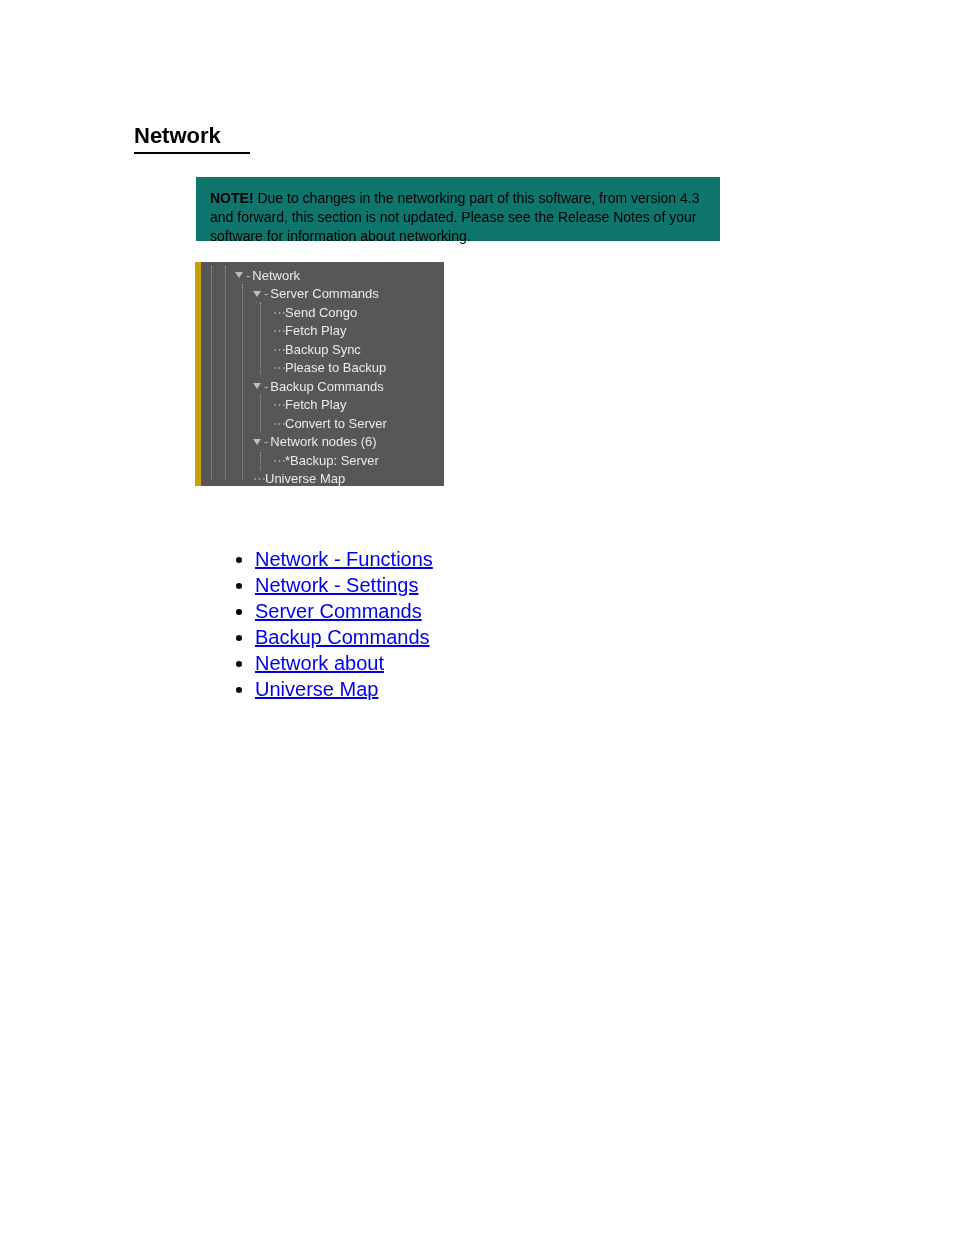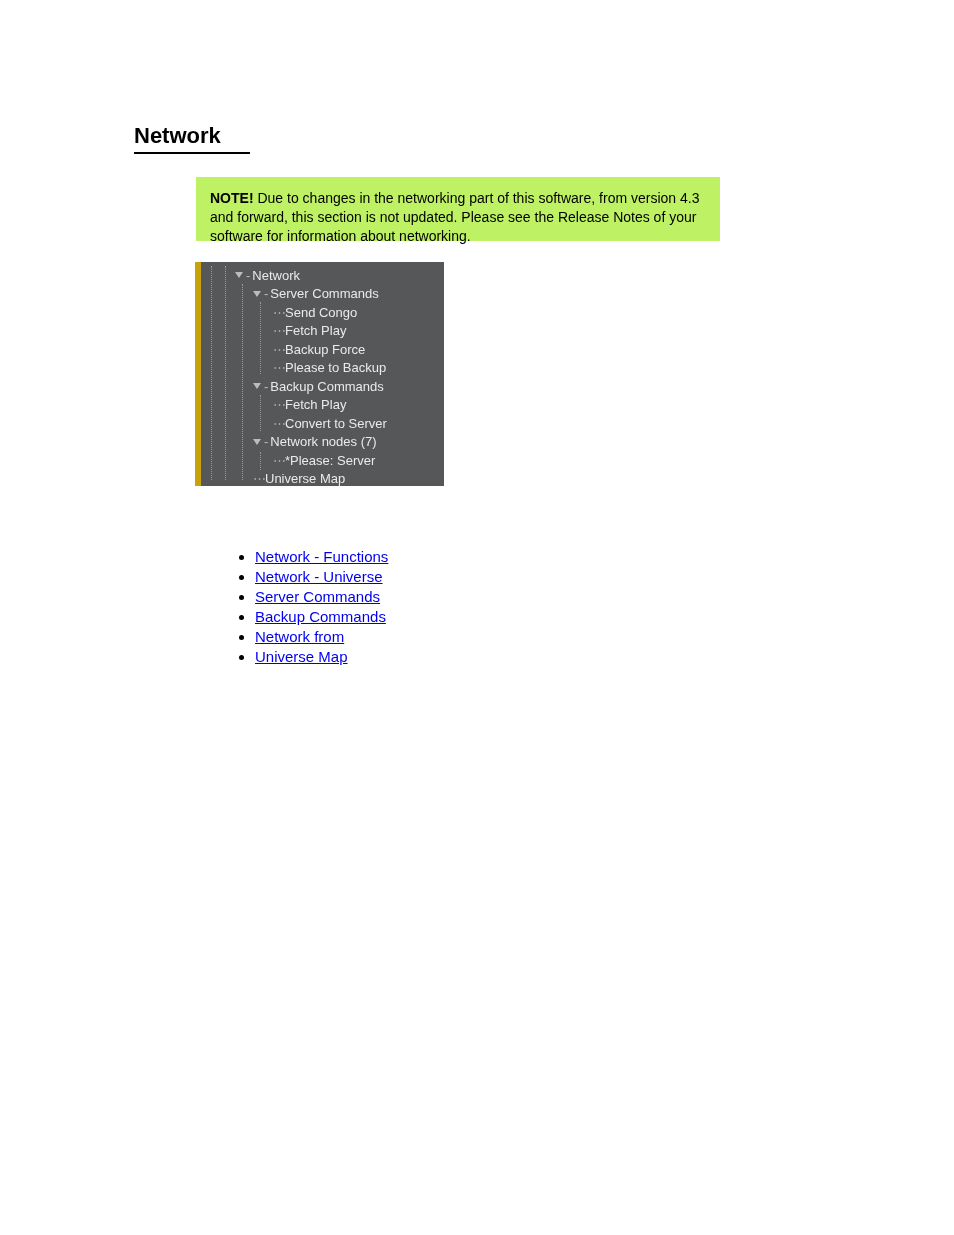--- a/index.html
+++ b/index.html
@@ -28,21 +28,21 @@
     height: 2px;
     background: #000;
   }
 
   .notebox {
     position: absolute;
     left: 196px;
     top: 177px;
     width: 524px;
     height: 64px;
-    background: #bef264;
+    background: #0f766e;
     padding: 12px 14px;
     font-size: 14px;
     line-height: 1.35;
   }
 
   
   .tree {
     position: absolute;
     left: 195px;
     top: 262px;
@@ -73,21 +73,21 @@
   }
   .tree .row { height: 18.5px; display: flex; align-items: center; }
 
   
   .links {
     position: absolute;
     left: 227px;
     top: 548px;
   }
   .links ul { list-style: disc; padding-left: 28px; }
-  .links li { margin-bottom: 3px; font-size: 15px; }
+  .links li { margin-bottom: 3px; font-size: 20px; }
   .links a { color: #0000ee; text-decoration: underline; }
 </style>
 </head>
 <body>
 
 <div class="heading">Network</div>
 <div class="heading-underline"></div>
 
 <div class="notebox">
   <span style="font-weight:bold">NOTE!</span>
@@ -116,21 +116,21 @@
   <div class="row" style="padding-left:72px;">
     <span class="lead-dot">⋯</span>
     <span>Send Congo</span>
   </div>
   <div class="row" style="padding-left:72px;">
     <span class="lead-dot">⋯</span>
     <span>Fetch Play</span>
   </div>
   <div class="row" style="padding-left:72px;">
     <span class="lead-dot">⋯</span>
-    <span>Backup Force</span>
+    <span>Backup Sync</span>
   </div>
   <div class="row" style="padding-left:72px;">
     <span class="lead-dot">⋯</span>
     <span>Please to Backup</span>
   </div>
 
   <div class="row" style="padding-left:52px;">
     <span class="chev"></span>
     <span class="dash">-</span>
     <span>Backup Commands</span>
@@ -141,36 +141,36 @@
     <span>Fetch Play</span>
   </div>
   <div class="row" style="padding-left:72px;">
     <span class="lead-dot">⋯</span>
     <span>Convert to Server</span>
   </div>
 
   <div class="row" style="padding-left:52px;">
     <span class="chev"></span>
     <span class="dash">-</span>
-    <span>Network nodes (7)</span>
+    <span>Network nodes (6)</span>
   </div>
   <div class="vline" style="left:59px; top:190px; height:18px;"></div>
   <div class="row" style="padding-left:72px;">
     <span class="lead-dot">⋯</span>
-    <span>*Please: Server</span>
+    <span>*Backup: Server</span>
   </div>
 
   <div class="row" style="padding-left:52px;">
     <span class="lead-dot">⋯</span>
     <span>Universe Map</span>
   </div>
 </div>
 
 <div class="links">
   <ul>
     <li><a href="#">Network - Functions</a></li>
-    <li><a href="#">Network - Universe</a></li>
+    <li><a href="#">Network - Settings</a></li>
     <li><a href="#">Server Commands</a></li>
     <li><a href="#">Backup Commands</a></li>
-    <li><a href="#">Network from</a></li>
+    <li><a href="#">Network about</a></li>
     <li><a href="#">Universe Map</a></li>
   </ul>
 </div>
 
 </body></html>

